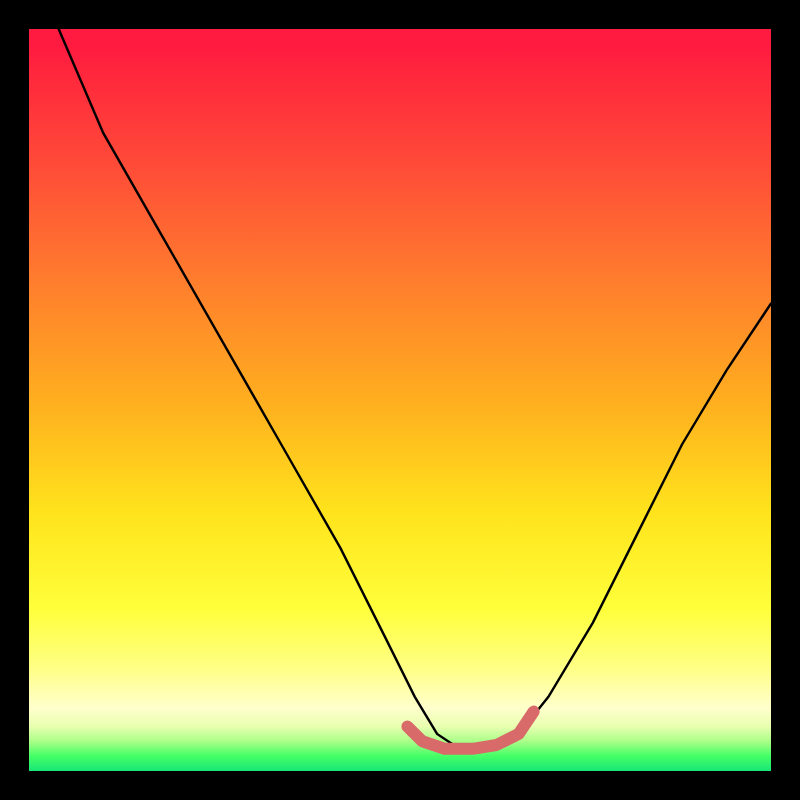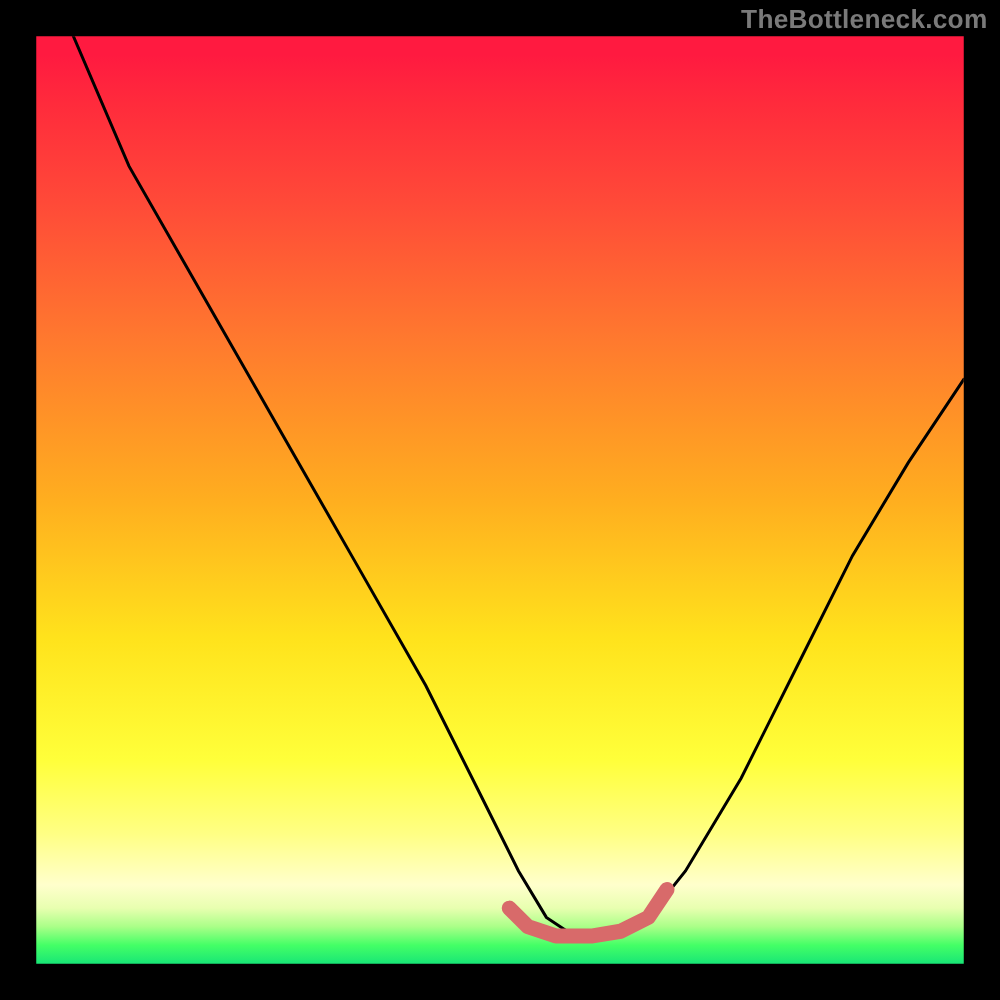--- a/index.html
+++ b/index.html
@@ -63,14 +63,13 @@
 </head>
 <body>
 
 <div class="frame">
   <div class="plot">
     <svg class="curve" viewBox="0 0 742 742" preserveAspectRatio="none">
       <path d="M29.7 0.0 L74.2 103.9 L133.6 207.8 L192.9 311.6 L252.3 415.5 L311.6 519.4 L356.2 608.4 L385.8 667.8 L408.1 704.9 L430.4 719.7 L460.0 719.7 L489.7 704.9 L519.4 667.8 L563.9 593.6 L608.4 504.6 L653.0 415.5 L697.5 341.3 L742.0 274.5" id="curve-path" fill="none" stroke="#000000" stroke-width="2.4" stroke-linecap="round"></path>
       <path d="M378.4 697.5 L393.3 712.3 L415.5 719.7 L445.2 719.7 L467.5 716.0 L489.7 704.9 L504.6 682.6" id="band-path" fill="none" stroke="#d86a6a" stroke-width="12" stroke-linecap="round" stroke-linejoin="round"></path>
     </svg>
   </div>
-  <div class="watermark">TheBottleneck.com</div>
 </div>
 
 </body></html>

